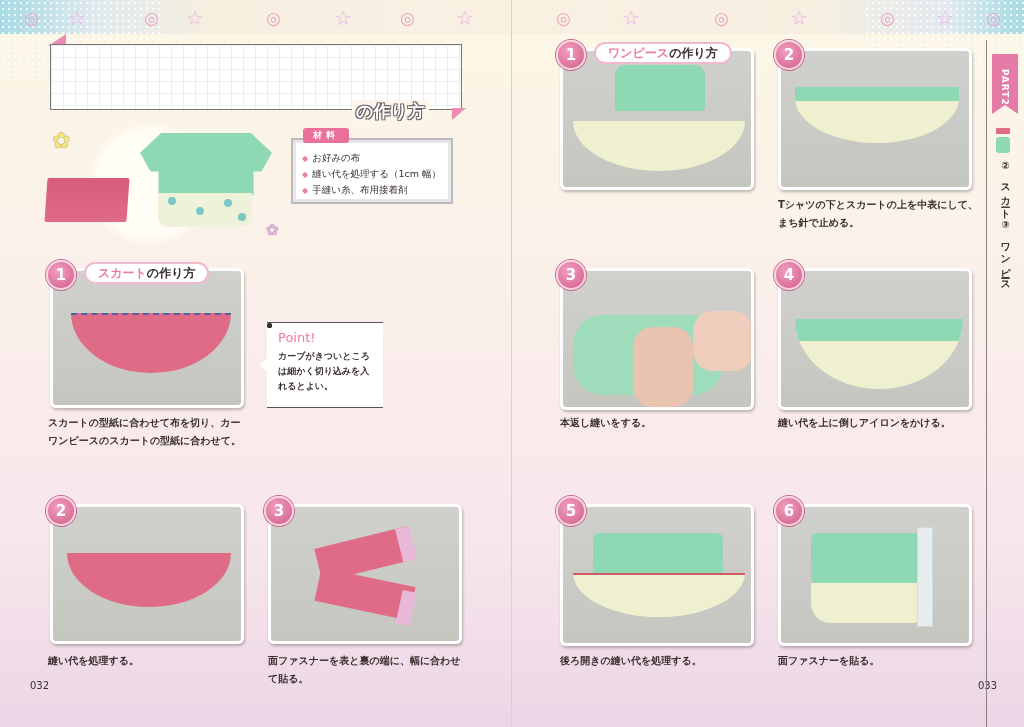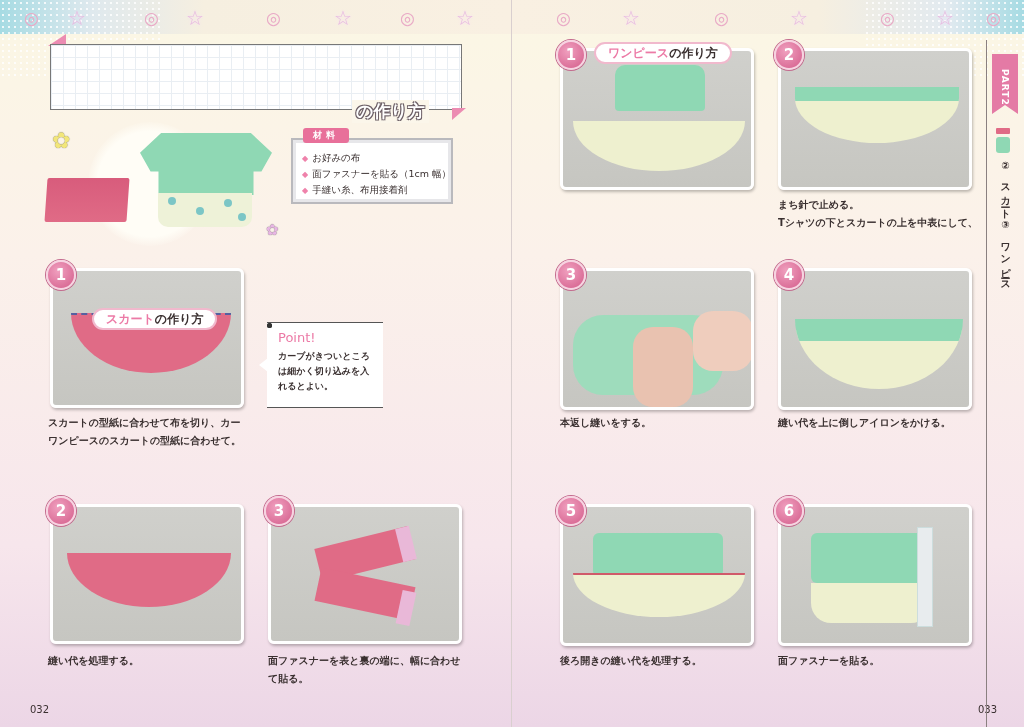--- a/index.html
+++ b/index.html
@@ -132,21 +132,21 @@
   .point::before, .point::after {
     content: ""; position: absolute; top: 0; width: 5px; height: 5px; background: #333; border-radius: 50%;
   }
   .point-title { position: absolute; left: 278px; top: 330px; font-size: 13px; font-weight: normal; color: #ec7aa6; }
   .point-text { position: absolute; left: 278px; top: 349px; width: 100px; font-size: 9px; line-height: 15px; font-weight: bold; color: #3a3030; }
   .point-tail {
     position: absolute; left: 259px; top: 358px; width: 0; height: 0;
     border-top: 7px solid transparent; border-bottom: 7px solid transparent; border-right: 9px solid #fff;
   }
 
-  .page-num { position: absolute; bottom: 12px; font-size: 10px; color: #3a3030; }
+  .page-num { position: absolute; bottom: 36px; font-size: 10px; color: #3a3030; }
 
   
   .part-tab {
     position: absolute; left: 992px; top: 54px; width: 26px; height: 60px;
     background: #e47aa5; color: #fff; font-size: 9px; font-weight: bold;
     clip-path: polygon(0 0, 100% 0, 100% 100%, 50% 85%, 0 100%);
     writing-mode: vertical-rl; text-align: center; padding-top: 6px; letter-spacing: 1px; line-height: 26px;
   }
   .side-index {
     position: absolute; left: 996px; top: 160px; writing-mode: vertical-rl;
@@ -207,26 +207,26 @@
     <i style="left:10px; top:4px;"></i>
       <i style="left:38px; top:14px;"></i>
       <i style="left:66px; top:6px;"></i>
       <i style="left:80px; top:20px;"></i>
   </div>
 
   <div class="materials"></div>
   <div class="mat-label">材料</div>
   <ul class="mat-list">
     <li>お好みの布</li>
-    <li>面ファスナーを貼る（1cm 幅）</li>
+    <li>縫い代を処理する（1cm 幅）</li>
     <li>手縫い糸、布用接着剤</li>
   </ul>
 
   <div class="badge" style="left:46px; top:260px;">1</div>
-  <div class="section-pill" style="left:92px; top:262px;margin-top:46px;">
+  <div class="section-pill" style="left:84px; top:262px;">
     <span class="hl">スカート</span><span>の作り方</span>
   </div>
 
   <div class="photo" style="left:50px; top:268px; width:194px; height:140px;">
     <div class="band" style="left:18px; top:42px; width:160px; height:60px; background:#e06b86; border-radius:0 0 50% 50% / 0 0 100% 100%; border-top:2px dashed #5560a0;"></div>
   </div>
   <div class="cap" style="left:48px; top:414px; width:220px;">
     <div>スカートの型紙に合わせて布を切り、カー</div>
     <div>ワンピースのスカートの型紙に合わせて。</div>
   </div>
@@ -270,22 +270,22 @@
   <div class="photo" style="left:560px; top:48px; width:194px; height:142px;">
     <div style="position:absolute; left:52px; top:14px; width:90px; height:46px; background:#8fd8b4; border-radius:10px 10px 4px 4px;"></div>
     <div class="band" style="left:10px; top:70px; width:172px; height:50px; background:#eef0cf; border-radius:0 0 50% 50% / 0 0 100% 100%;"></div>
   </div>
 
   <div class="badge" style="left:774px; top:40px;">2</div>
   <div class="photo" style="left:778px; top:48px; width:194px; height:142px;">
     <div class="band" style="left:14px; top:36px; width:164px; height:56px; background:#eef0cf; border-radius:0 0 50% 50% / 0 0 80% 80%; border-top:14px solid #8fd8b4;"></div>
   </div>
   <div class="cap" style="left:778px; top:196px; width:210px;">
+    <div>Tシャツの下とスカートの上を中表にして、</div>
     <div>まち針で止める。</div>
-    <div>Tシャツの下とスカートの上を中表にして、</div>
   </div>
 
   <div class="badge" style="left:556px; top:260px;">3</div>
   <div class="photo" style="left:560px; top:268px; width:194px; height:142px;">
     <div style="position:absolute; left:10px; top:44px; width:150px; height:80px; background:#9edcbc; border-radius:30px;"></div>
     <div style="position:absolute; left:70px; top:56px; width:60px; height:80px; background:#e9c2b0; border-radius:20px;"></div>
     <div style="position:absolute; left:130px; top:40px; width:60px; height:60px; background:#efcdbd; border-radius:20px;"></div>
   </div>
   <div class="cap" style="left:560px; top:414px;">
     <div>本返し縫いをする。</div>

